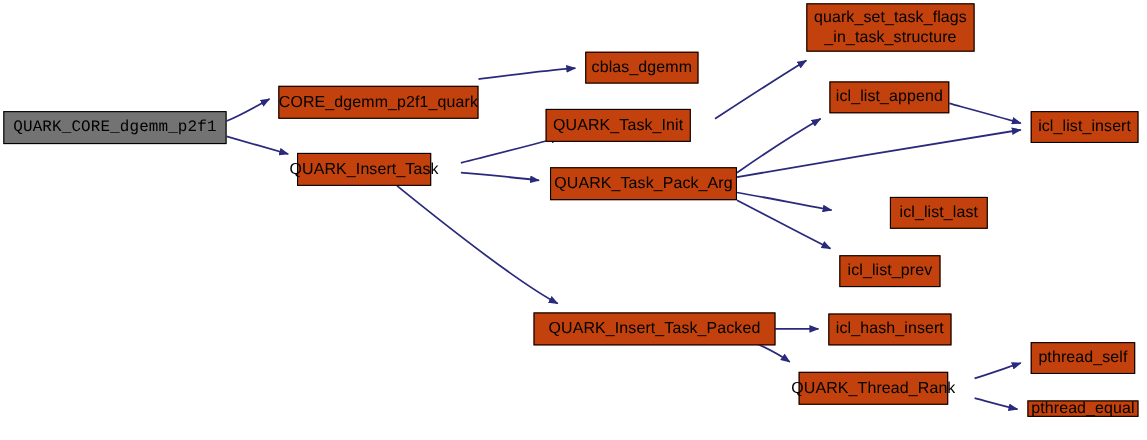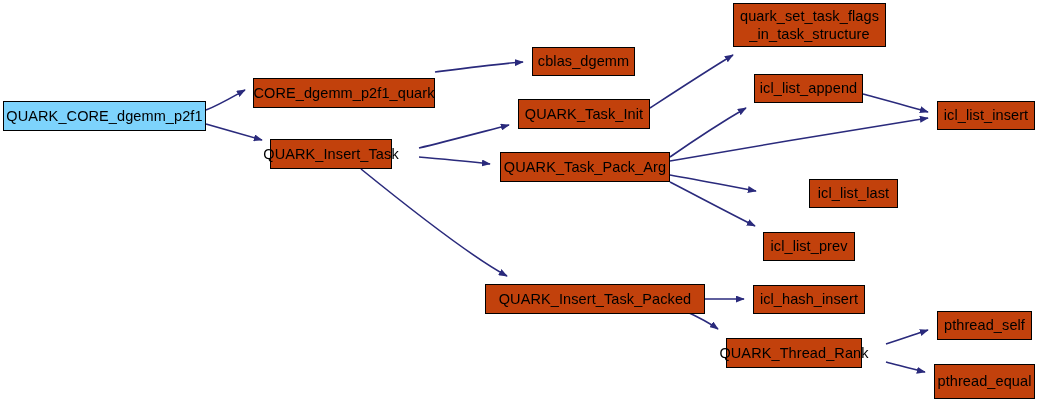--- a/index.html
+++ b/index.html
@@ -35,21 +35,22 @@
     justify-content: center;
     text-align: center;
     font-family: "Liberation Sans", sans-serif;
     font-size: 14.5px;
     line-height: 17px;
     letter-spacing: 0.1px;
     white-space: pre;
     z-index: 2;
   }
   .node.highlight {
-    background: #7dd3fc;
+    background: #737373;
+    font-family: Liberation Mono, monospace;
   }
   .node.twoline {
     line-height: 18px;
   }
 </style>
 </head>
 <body>
 
 <div id="graph-canvas">
   <svg id="edge-layer" viewBox="0 0 1043 400" width="1043" height="400" xmlns="http://www.w3.org/2000/svg">
@@ -75,27 +76,27 @@
         <path d="M685,311 C696,316 708,322 718,329" fill="none" stroke="#2a2a7c" stroke-width="1.6" marker-end="url(#arrowhead)"></path>
         <path d="M886,344 C899,340 913,335 928,330" fill="none" stroke="#2a2a7c" stroke-width="1.6" marker-end="url(#arrowhead)"></path>
         <path d="M886,362 C898,365 911,369 925,372" fill="none" stroke="#2a2a7c" stroke-width="1.6" marker-end="url(#arrowhead)"></path>
       </g>
   </svg>
   <div id="nodes">
       <div class="node highlight" style="left: 3px; top: 101px; width: 203px; height: 30px;">QUARK_CORE_dgemm_p2f1</div>
       <div class="node" style="left: 253px; top: 58px; width: 182px; height: 30px; margin-top: 20px;">CORE_dgemm_p2f1_quark</div>
       <div class="node" style="left: 270px; top: 139px; width: 122px; height: 30px;">QUARK_Insert_Task</div>
       <div class="node" style="left: 532px; top: 47px; width: 103px; height: 29px;">cblas_dgemm</div>
-      <div class="node" style="left: 518px; top: 99px; width: 132px; height: 30px;">QUARK_Task_Init</div>
+      <div class="node" style="left: 496px; top: 99px; width: 132px; height: 30px;">QUARK_Task_Init</div>
       <div class="node" style="left: 500px; top: 152px; width: 170px; height: 30px;">QUARK_Task_Pack_Arg</div>
       <div class="node twoline" style="left: 733px; top: 3px; width: 153px; height: 44px;">quark_set_task_flags
 _in_task_structure</div>
       <div class="node" style="left: 754px; top: 74px; width: 109px; height: 29px;">icl_list_append</div>
       <div class="node" style="left: 937px; top: 101px; width: 98px; height: 29px;">icl_list_insert</div>
       <div class="node" style="left: 765px; top: 179px; width: 89px; height: 29px; margin-left: 44px;">icl_list_last</div>
       <div class="node" style="left: 763px; top: 232px; width: 92px; height: 29px;">icl_list_prev</div>
       <div class="node" style="left: 485px; top: 284px; width: 220px; height: 30px;">QUARK_Insert_Task_Packed</div>
       <div class="node" style="left: 753px; top: 285px; width: 112px; height: 29px;">icl_hash_insert</div>
       <div class="node" style="left: 726px; top: 338px; width: 136px; height: 30px;">QUARK_Thread_Rank</div>
       <div class="node" style="left: 937px; top: 311px; width: 95px; height: 29px;">pthread_self</div>
-      <div class="node" style="left: 934px; top: 364px; width: 101px; height: 35px;">pthread_equal</div>
+      <div class="node" style="left: 934px; top: 364px; width: 101px; height: 15px;">pthread_equal</div>
     </div>
 </div>
 
 </body></html>

